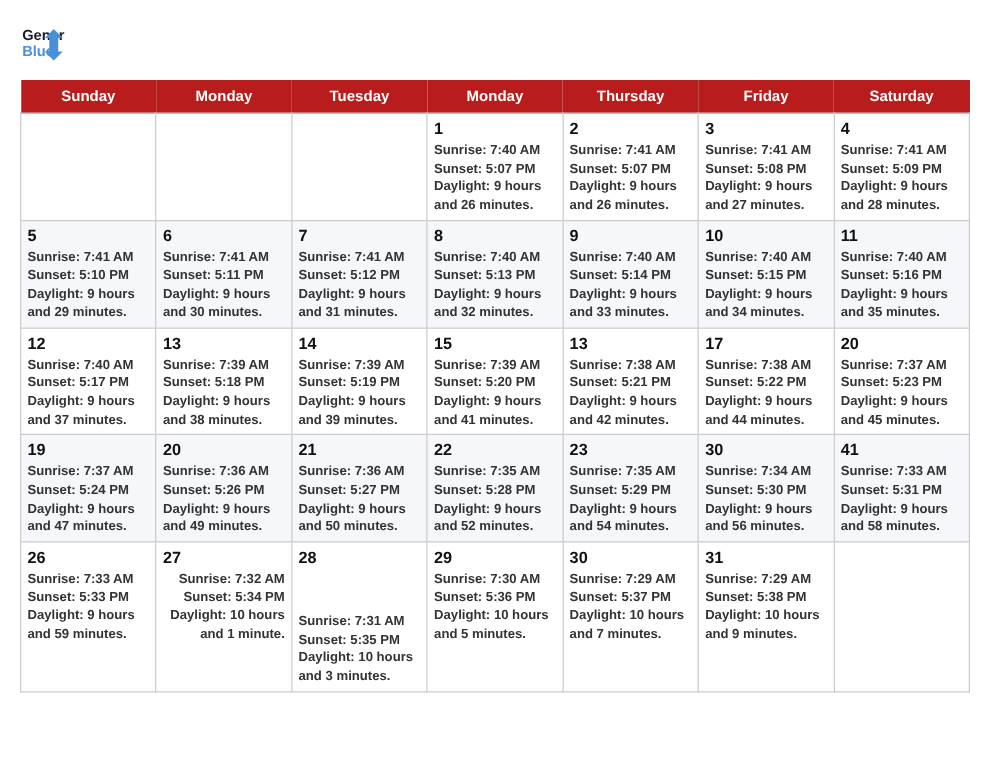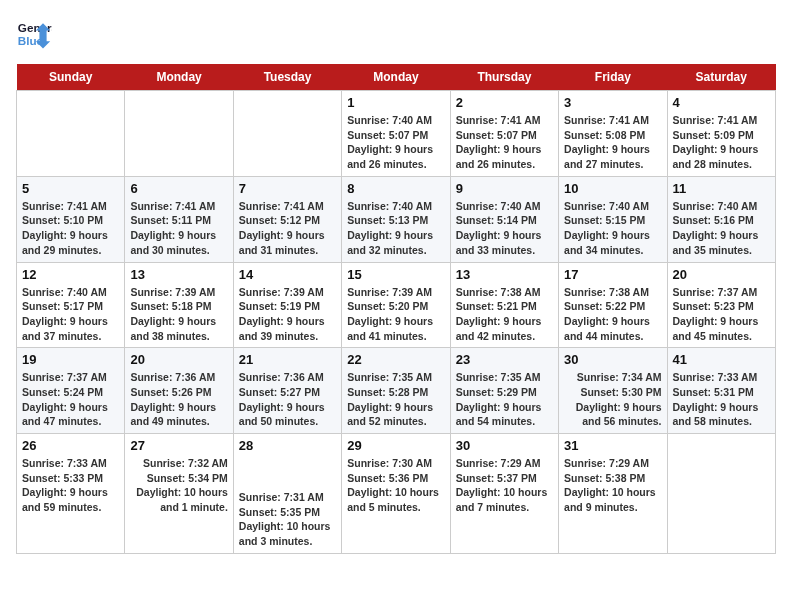--- a/index.html
+++ b/index.html
@@ -252,21 +252,21 @@
 Daylight: 9 hours and 52 minutes.</div>
         </td>
         <td>
           <div class="day-number">23</div>
           <div class="cell-info" style="white-space: pre-line;">Sunrise: 7:35 AM
 Sunset: 5:29 PM
 Daylight: 9 hours and 54 minutes.</div>
         </td>
         <td>
           <div class="day-number">30</div>
-          <div class="cell-info" style="white-space: pre-line; text-align: right;">Sunrise: 7:34 AM
+          <div class="cell-info" style="white-space: pre-line;">Sunrise: 7:34 AM
 Sunset: 5:30 PM
 Daylight: 9 hours and 56 minutes.</div>
         </td>
         <td>
           <div class="day-number">41</div>
           <div class="cell-info" style="white-space: pre-line;">Sunrise: 7:33 AM
 Sunset: 5:31 PM
 Daylight: 9 hours and 58 minutes.</div>
         </td>
       </tr>

